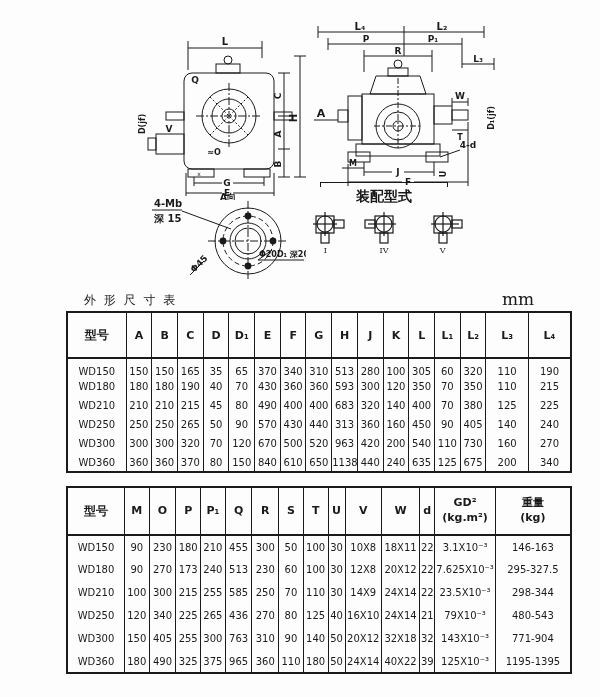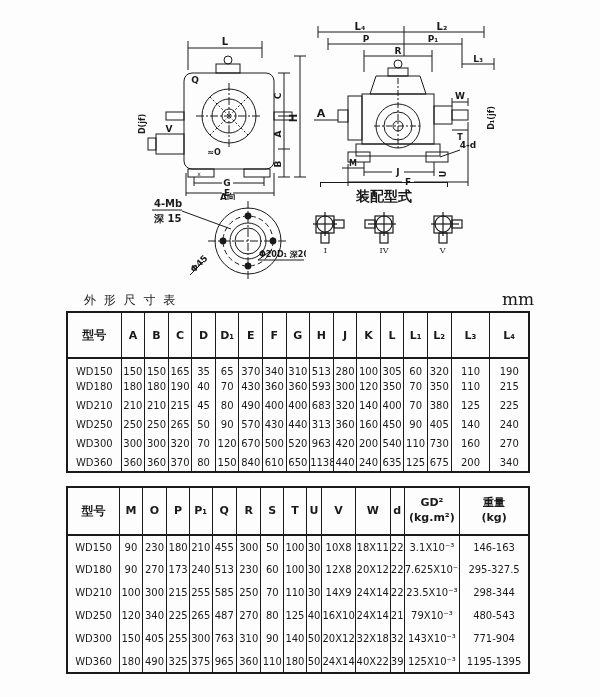--- a/index.html
+++ b/index.html
@@ -13,21 +13,21 @@
   svg text { font-family:"DejaVu Sans","Liberation Sans",sans-serif; fill:#1a1a1a; }
   .abs { position:absolute; }
 
   
   #figure-caption { top:281px; left:0; width:600px; text-align:center;
     font-size:10px; font-weight:bold; letter-spacing:.5px; }
   #section-title { top:292px; left:84px; font-size:12px; font-weight:normal; letter-spacing:2px; }
   #unit-label { top:289px; left:502px; font-size:17px; font-family:"DejaVu Serif","Liberation Serif",serif; }
 
   
-  .dim-table-wrap { left:66px; width:464px; }
+  .dim-table-wrap { left:66px; width:506px; }
   #table1-wrap { top:311px; }
   #table2-wrap { top:486px; }
   table.dim-table { width:100%; border-collapse:collapse; table-layout:fixed;
     border:2px solid #1a1a1a; background:#fdfdfd; }
   table.dim-table th, table.dim-table td {
     border-left:1px solid #1a1a1a; text-align:center; vertical-align:middle;
     overflow:hidden; white-space:pre-line;
   }
   table.dim-table thead th { border-bottom:2px solid #1a1a1a; font-weight:bold; }
   #table1 thead th { height:46px; font-size:11px; }
@@ -523,21 +523,21 @@
             <td>22</td>
             <td>23.5X10⁻³</td>
             <td>298-344</td>
           </tr>
           <tr>
             <td>WD250</td>
             <td>120</td>
             <td>340</td>
             <td>225</td>
             <td>265</td>
-            <td>487</td>
+            <td>436</td>
             <td>270</td>
             <td>80</td>
             <td>125</td>
             <td>40</td>
             <td>16X10</td>
             <td>24X14</td>
             <td>21</td>
             <td>79X10⁻³</td>
             <td>480-543</td>
           </tr>

